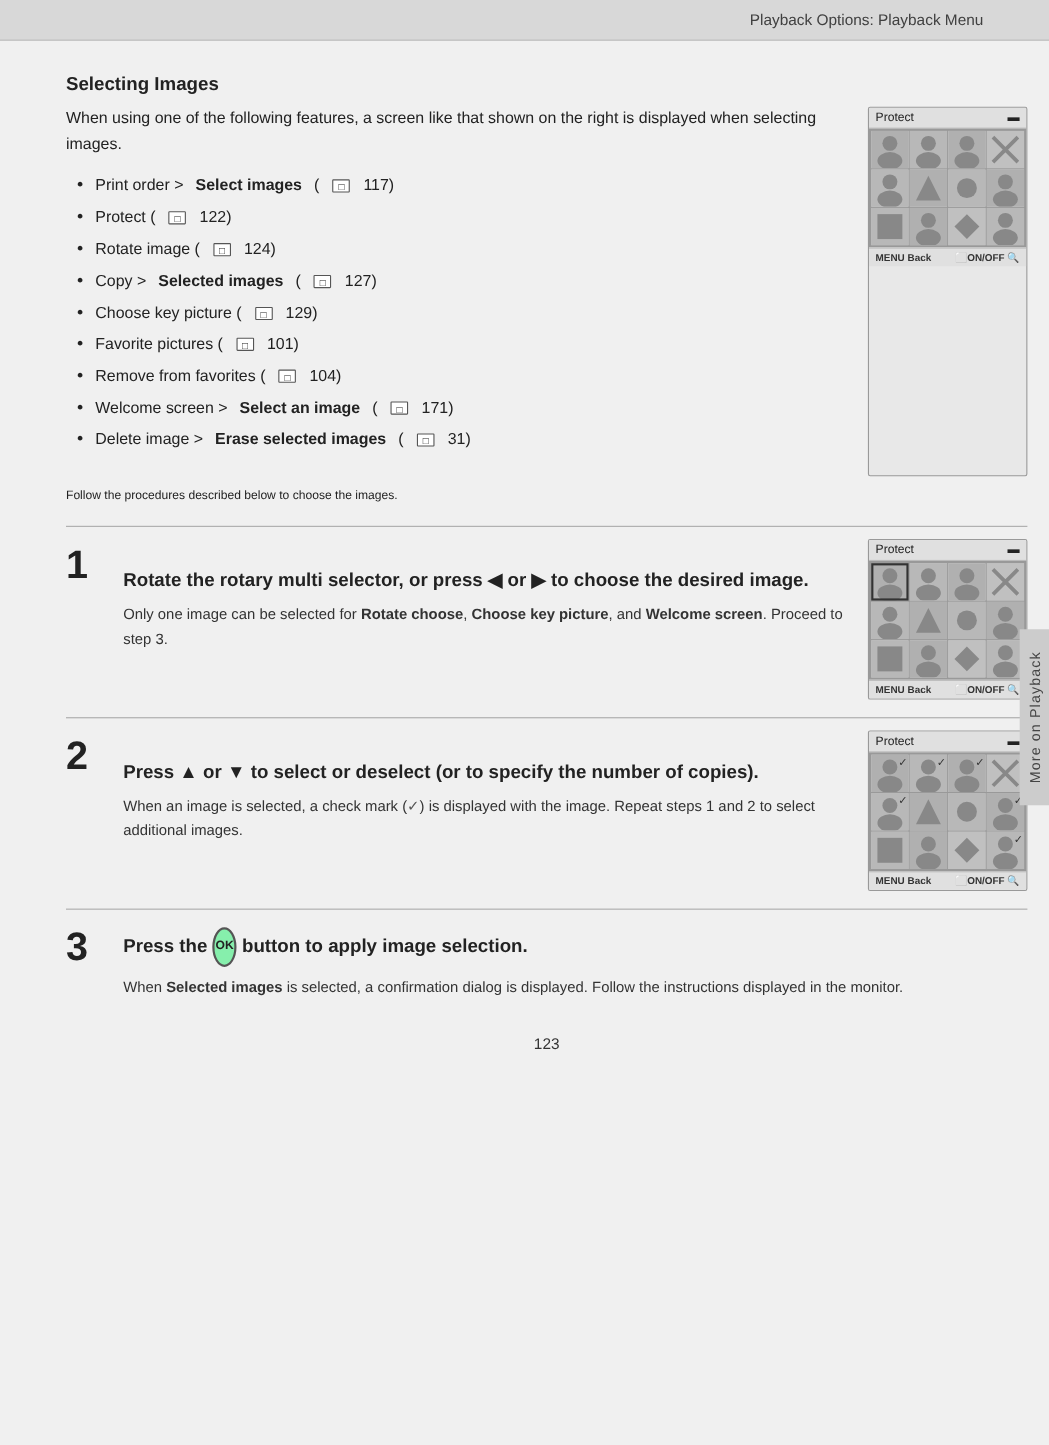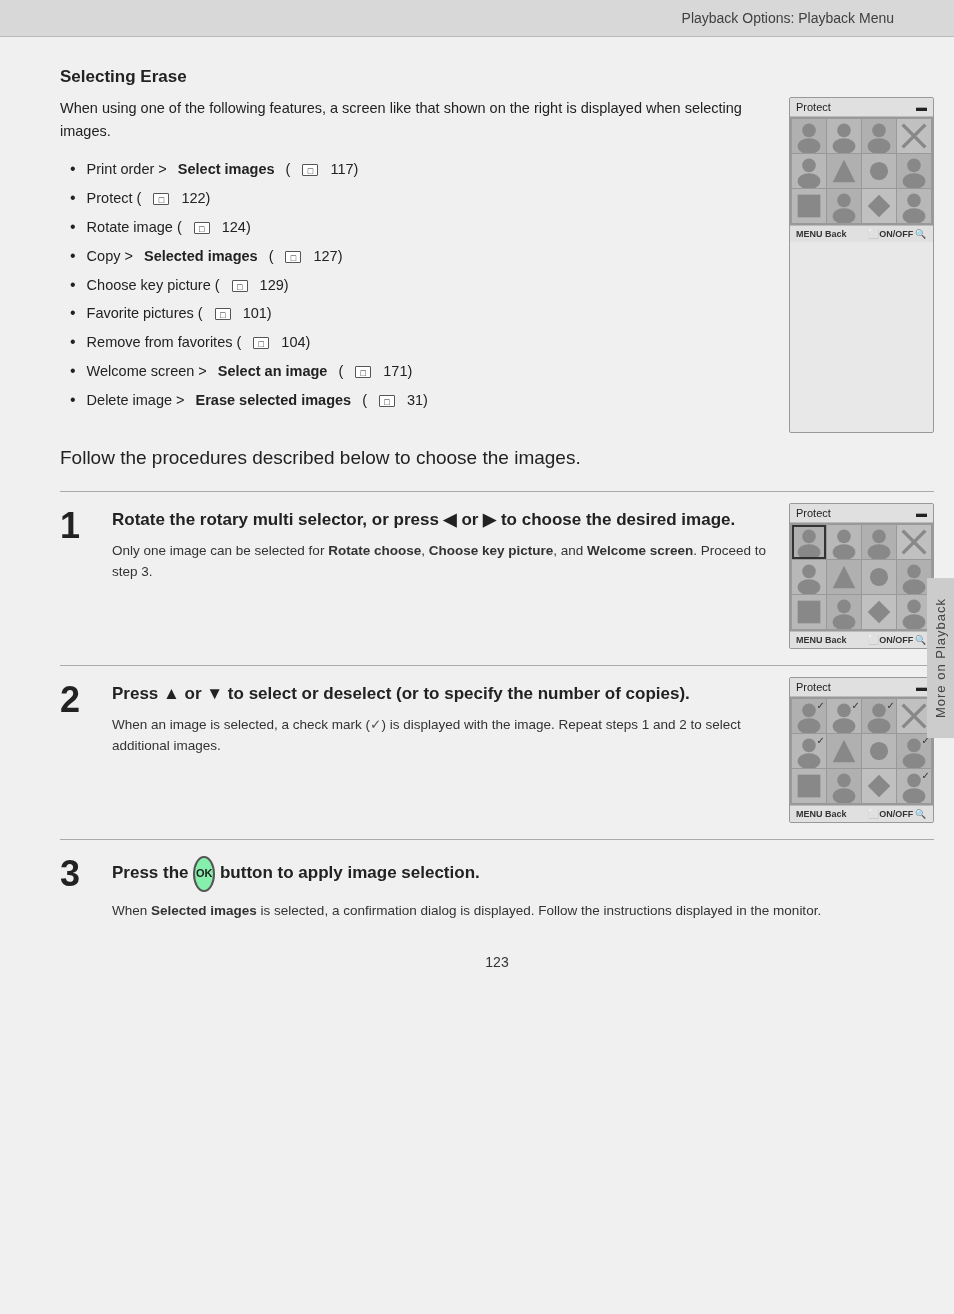--- a/index.html
+++ b/index.html
@@ -64,21 +64,21 @@
       display: flex;
       align-items: baseline;
       gap: 11px;
     }
     .bullet-list li::before {
       content: '•';
       font-size: 16px;
       flex-shrink: 0;
     }
     .follow-text {
-      font-size: 19px;
+      font-size: 11px;
       margin-bottom: 18px;
       line-height: 1.6;
     }
     .step-section {
       border-top: 1px solid #aaa;
       padding-top: 16px;
       margin-bottom: 16px;
       display: flex;
       gap: 16px;
       align-items: flex-start;
@@ -105,20 +105,21 @@
       color: #333;
       margin-bottom: 6px;
     }
     .step-with-image {
       display: flex;
       gap: 16px;
       align-items: flex-start;
     }
     .step-text-col {
       flex: 1;
+      margin-top: 21px;
     }
     .camera-screen {
       width: 145px;
       flex-shrink: 0;
       border: 1px solid #999;
       background: #e8e8e8;
       border-radius: 2px;
       overflow: hidden;
       margin-top: -5px;
     }
@@ -241,21 +242,21 @@
 
 <div class="page-header">
   <span>Playback Options: Playback Menu</span>
 </div>
 
 <div style="display:flex; position:relative;">
 
   <div class="main-content">
     <div style="padding: 30px 0 0 60px;">
 
-      <h2 class="section-title">Selecting Erase</h2>
+      <h2 class="section-title">Selecting Images</h2>
 
       <div class="intro-with-image">
         <div class="intro-text-col">
           <p class="intro-text">When using one of the following features, a screen like that shown on the right is displayed when selecting images.</p>
 
           <ul class="bullet-list">
             <li>Print order &gt; <b>Select images</b> (<span class="book-icon">□</span> 117)</li>
             <li>Protect (<span class="book-icon">□</span> 122)</li>
             <li>Rotate image (<span class="book-icon">□</span> 124)</li>
             <li>Copy &gt; <b>Selected images</b> (<span class="book-icon">□</span> 127)</li>

